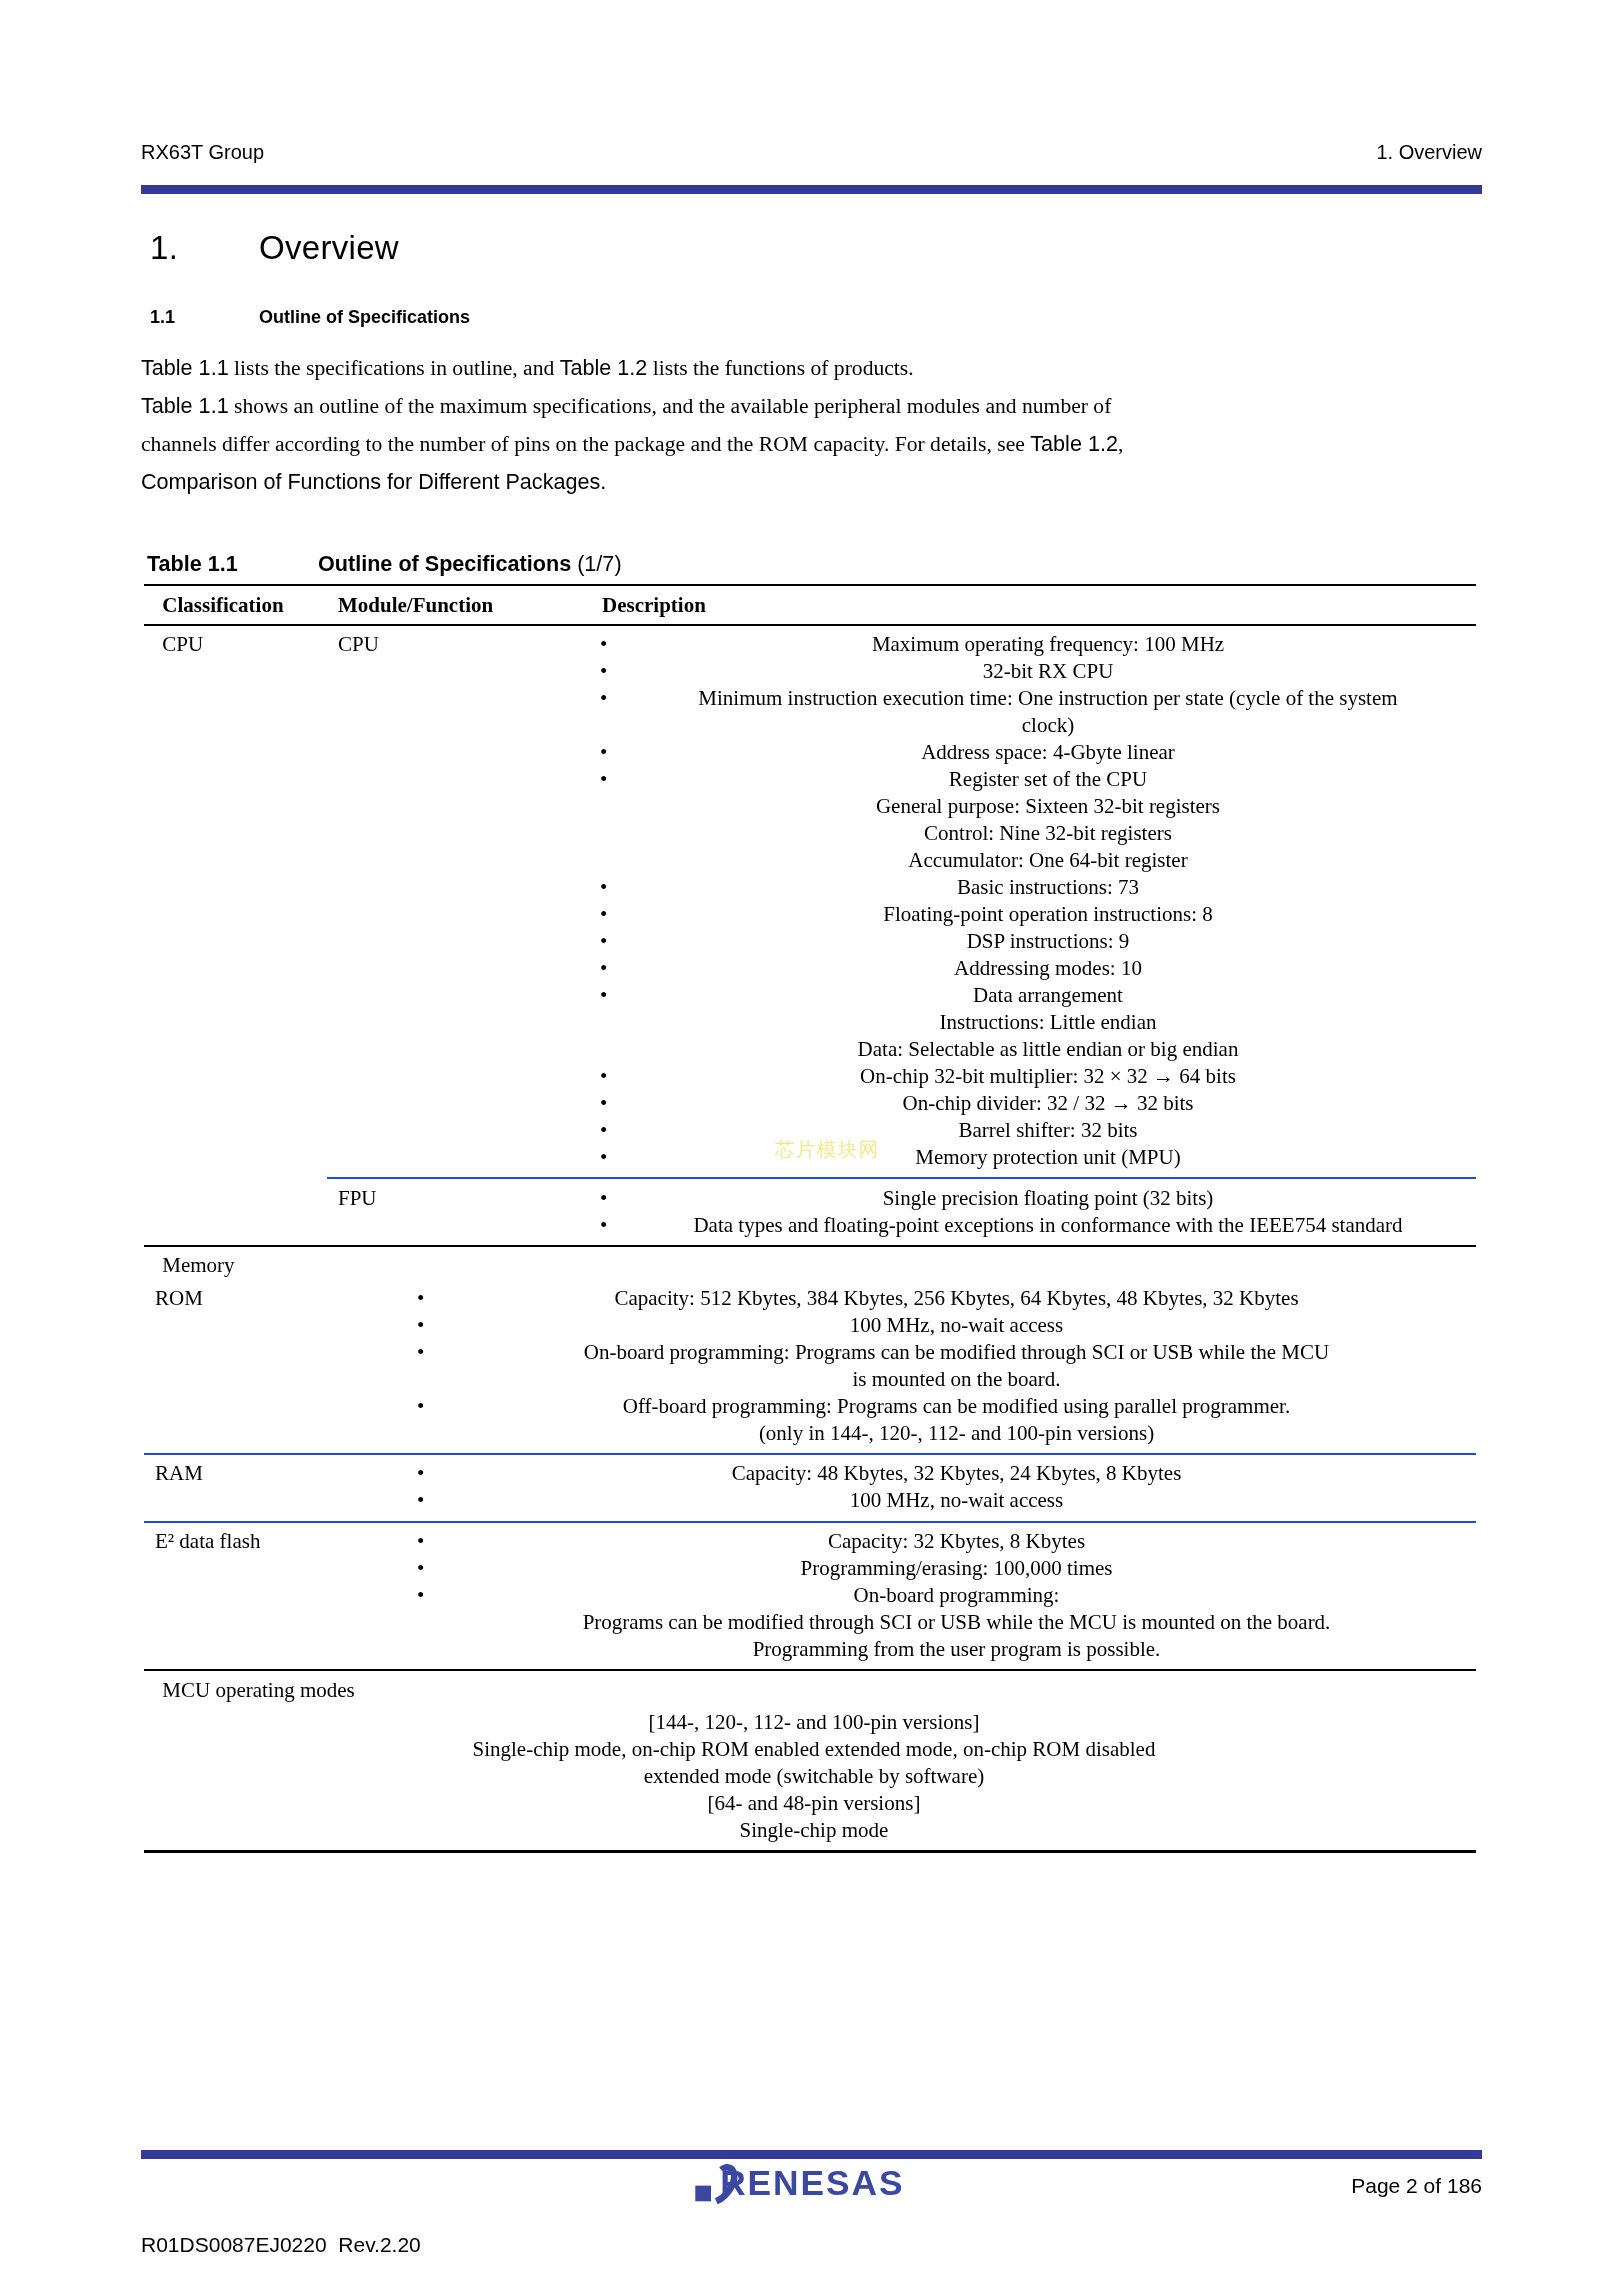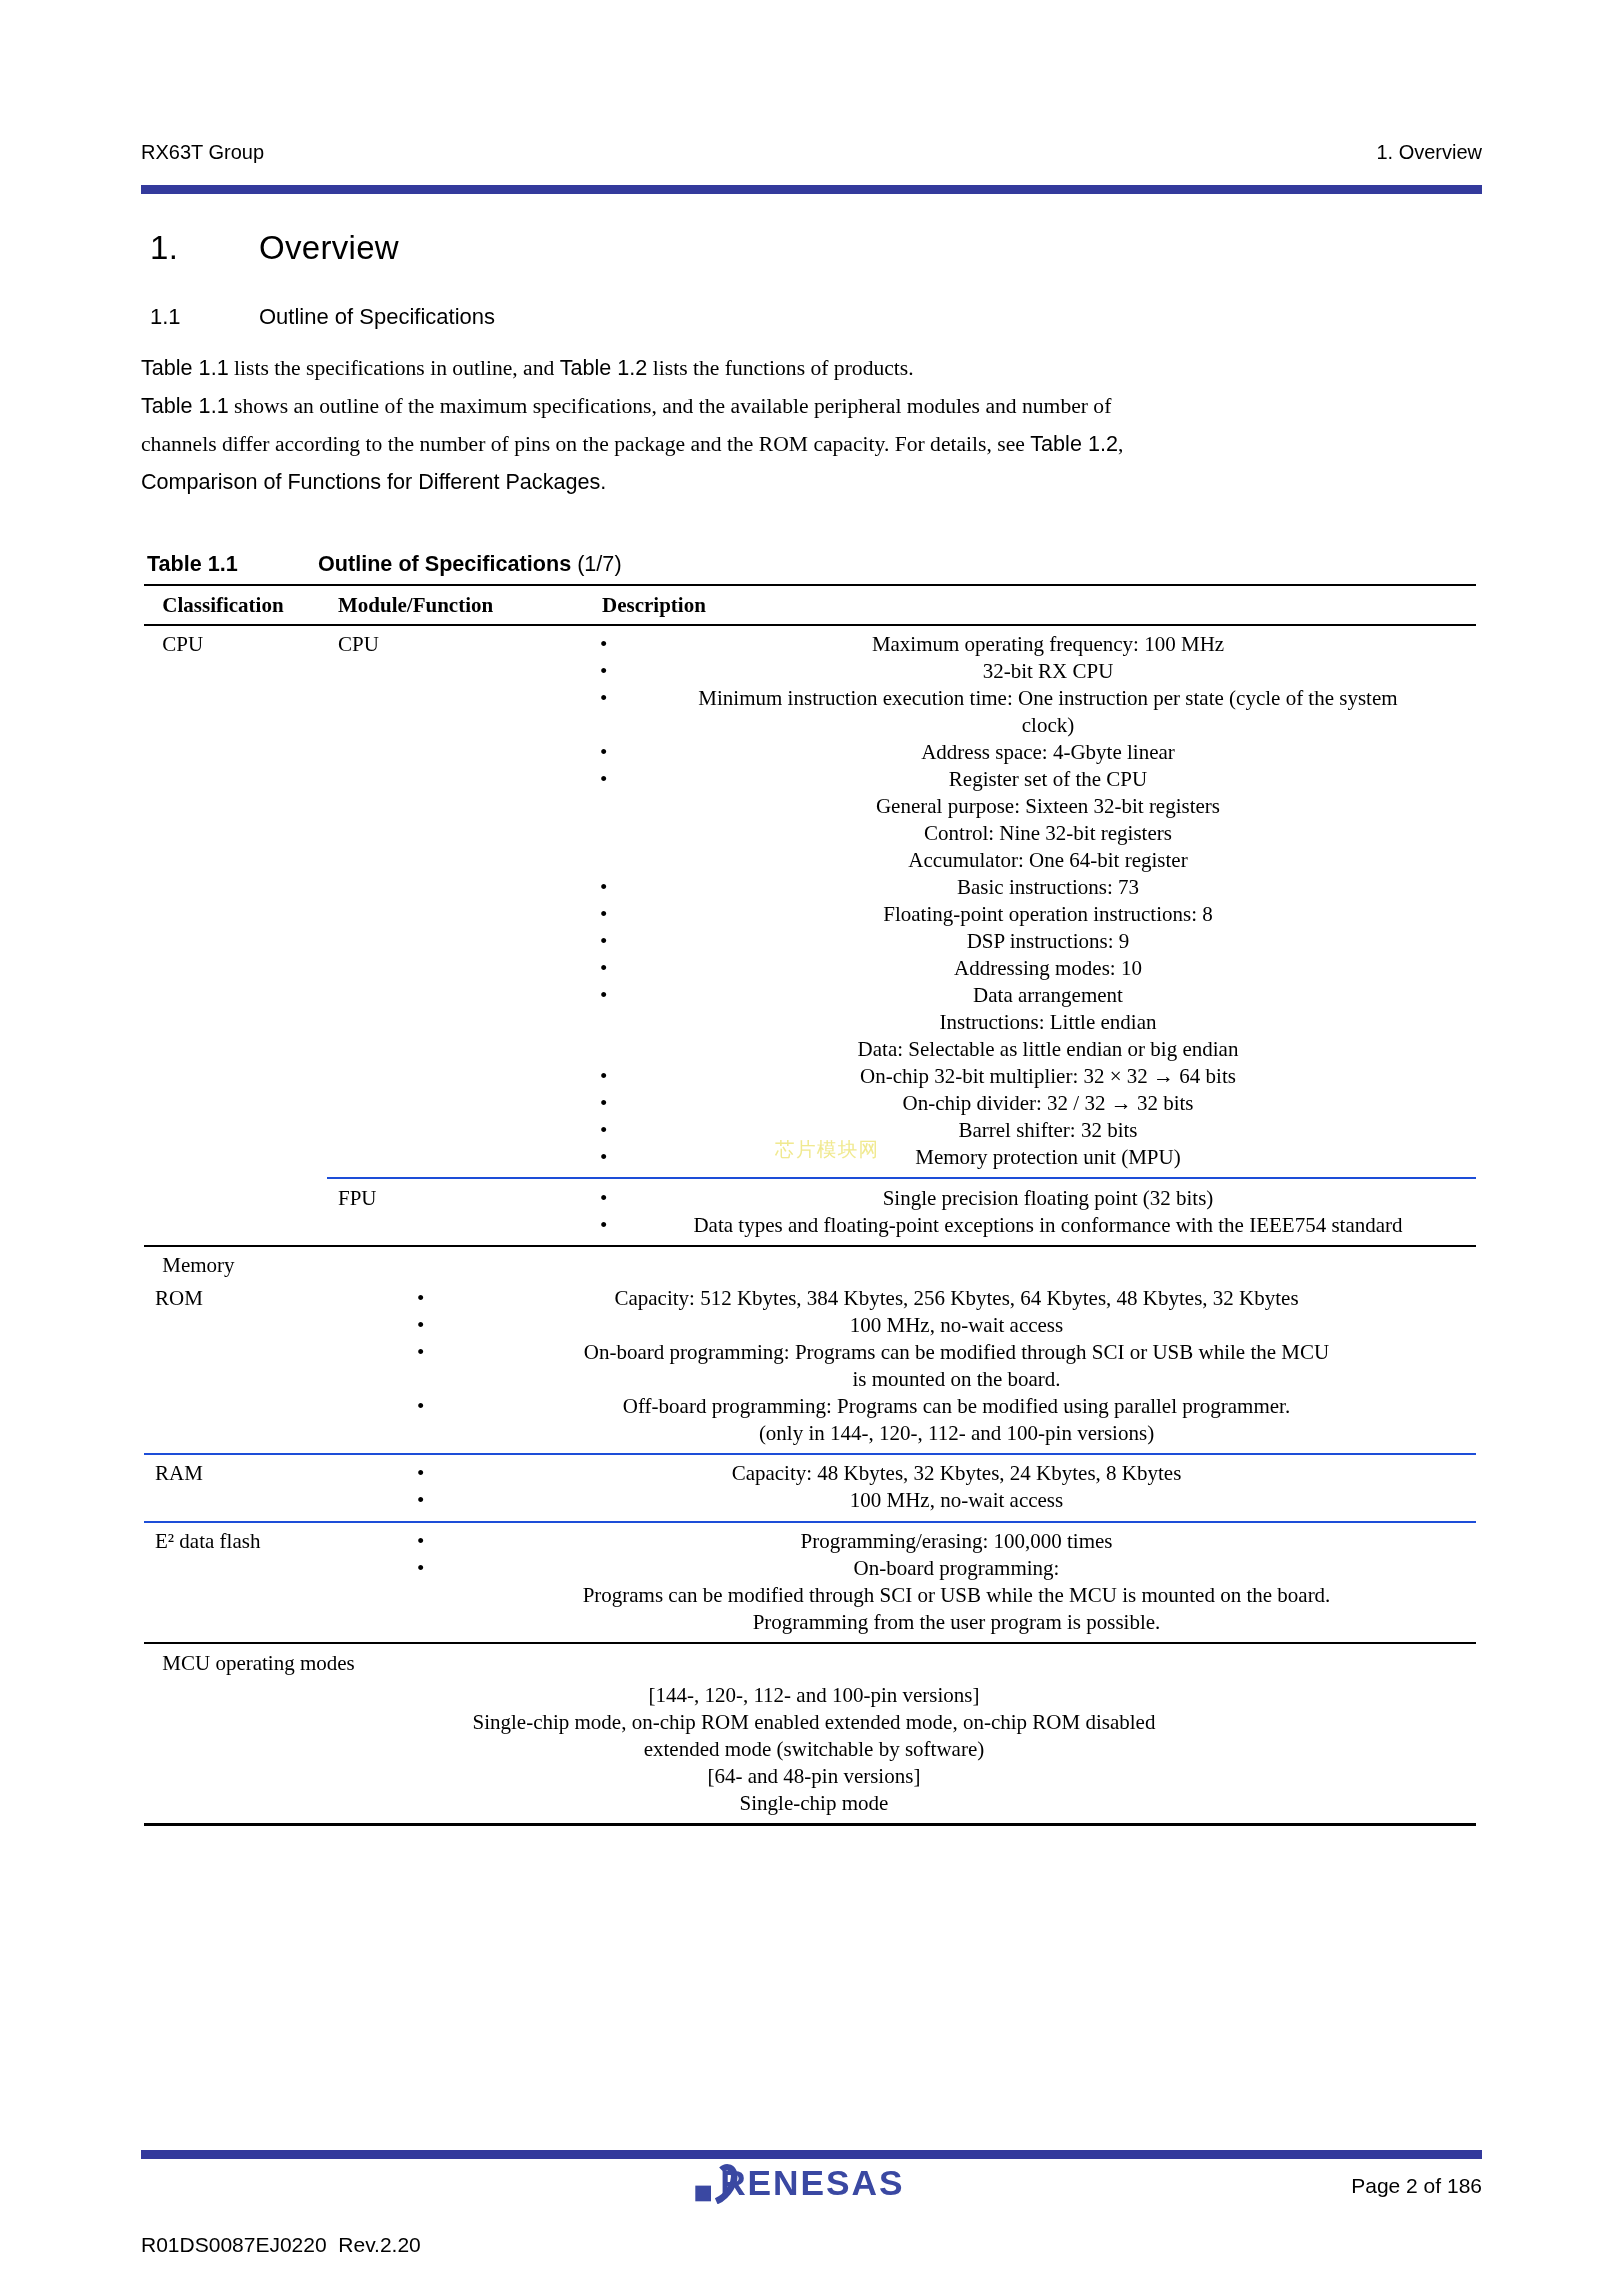--- a/index.html
+++ b/index.html
@@ -8,21 +8,21 @@
 
   
   .runhead{position:absolute;left:141px;top:141px;width:1341px;display:flex;
            justify-content:space-between;font-size:20px;line-height:22px;}
   .rule-blue{position:absolute;left:141px;width:1341px;height:8.5px;background:#333a9c;}
   .rule-top{top:185px;}
 
   
   .h1{position:absolute;left:150px;top:229px;font-size:33px;line-height:37px;letter-spacing:0.3px;}
   .h1 .num{display:inline-block;width:109px;}
-  .h2{position:absolute;left:150px;top:302px;font-size:22px;line-height:30px;}
+  .h2{position:absolute;left:150px;top:302px;font-size:18px;line-height:30px;font-weight:bold;}
   .h2 .num{display:inline-block;width:109px;}
 
   
   .intro{position:absolute;left:141px;top:349px;width:1355px;
          font-family:"Liberation Serif",serif;font-size:21.6px;line-height:37px;}
   .intro .sans{font-family:"Liberation Sans",sans-serif;}
 
   
   .ttitle{position:absolute;left:147px;top:551px;font-size:21.6px;font-weight:bold;}
   .ttitle .tt-label{display:inline-block;width:171px;}
@@ -151,20 +151,21 @@
             <div class="modrow">
               <div class="c2">RAM</div>
               <div class="c3">
                 <div class="ln b">Capacity: 48 Kbytes, 32 Kbytes, 24 Kbytes, 8 Kbytes</div>
                 <div class="ln b">100 MHz, no-wait access</div>
               </div>
             </div>
             <div class="modrow">
               <div class="c2">E² data flash</div>
               <div class="c3">
+                <div class="ln b">Capacity: 32 Kbytes, 8 Kbytes</div>
                 <div class="ln b">Programming/erasing: 100,000 times</div>
                 <div class="ln b">On-board programming:</div>
                 <div class="ln i">Programs can be modified through SCI or USB while the MCU is mounted on the board.</div>
                 <div class="ln i">Programming from the user program is possible.</div>
               </div>
             </div>
           </div>
         </div>
         <div class="sect">
           <div class="c1 cspan">MCU operating modes</div>

